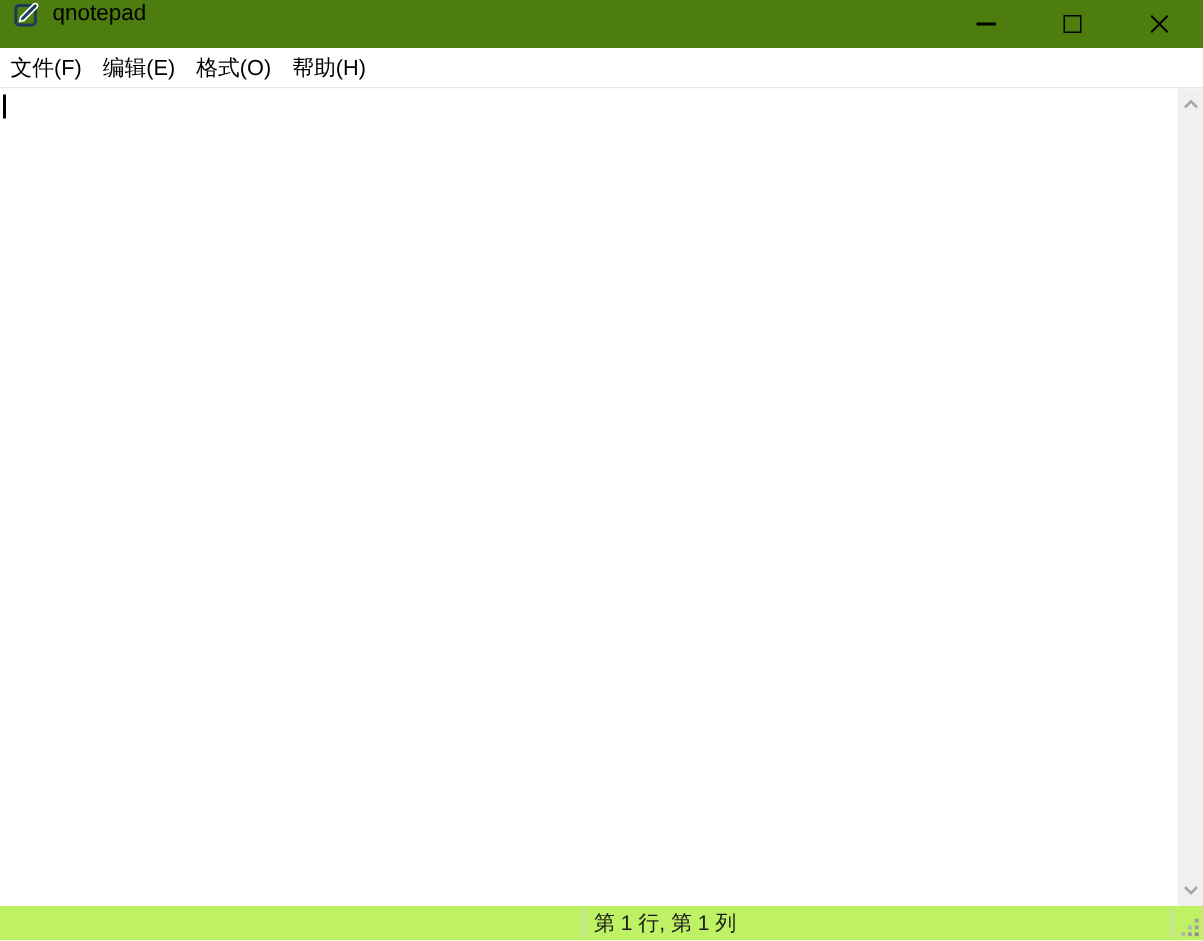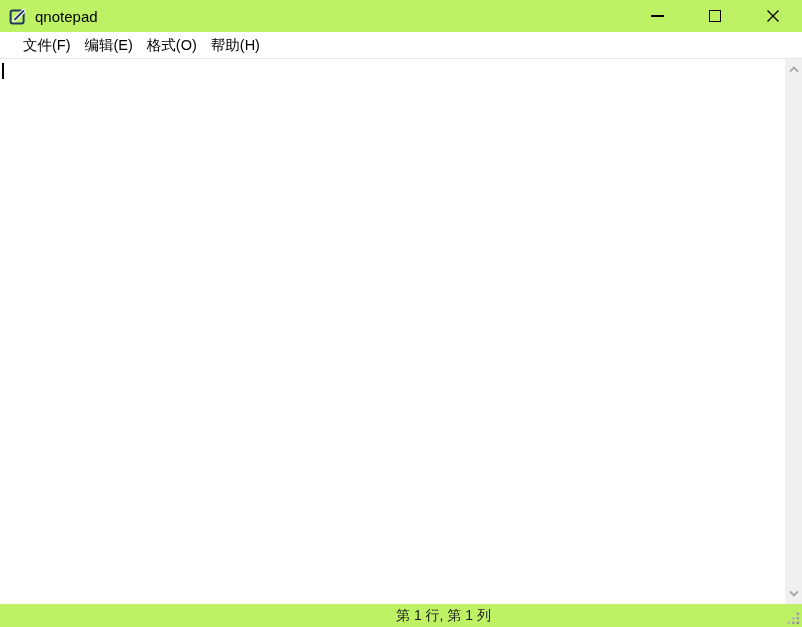--- a/index.html
+++ b/index.html
@@ -18,22 +18,21 @@
     display: flex;
     flex-direction: column;
     position: relative;
     box-sizing: border-box;
   }
   
   .titlebar {
     flex: 0 0 32px;
     height: 32px;
     display: flex;
-    align-items: center;
-    background: #bef264;
+    background: #4d7c0f;
   }
   .app-icon {
     margin-left: 9px;
     width: 18px;
     height: 18px;
     flex: 0 0 18px;
   }
   .title-text {
     margin-left: 8px;
     font-size: 15px;
@@ -70,21 +69,21 @@
   
   .menubar {
     flex: 0 0 26px;
     height: 26px;
     display: flex;
     align-items: center;
     background: #ffffff;
     border-bottom: 1px solid #e5e5e5;
     font-size: 14.5px;
     color: #000000;
-    padding-left: 16px;
+    padding-left: 0;
   }
   .menu-item {
     padding: 3px 7px;
     white-space: nowrap;
   }
   
   .editor {
     flex: 1 1 auto;
     position: relative;
     background: #ffffff;

